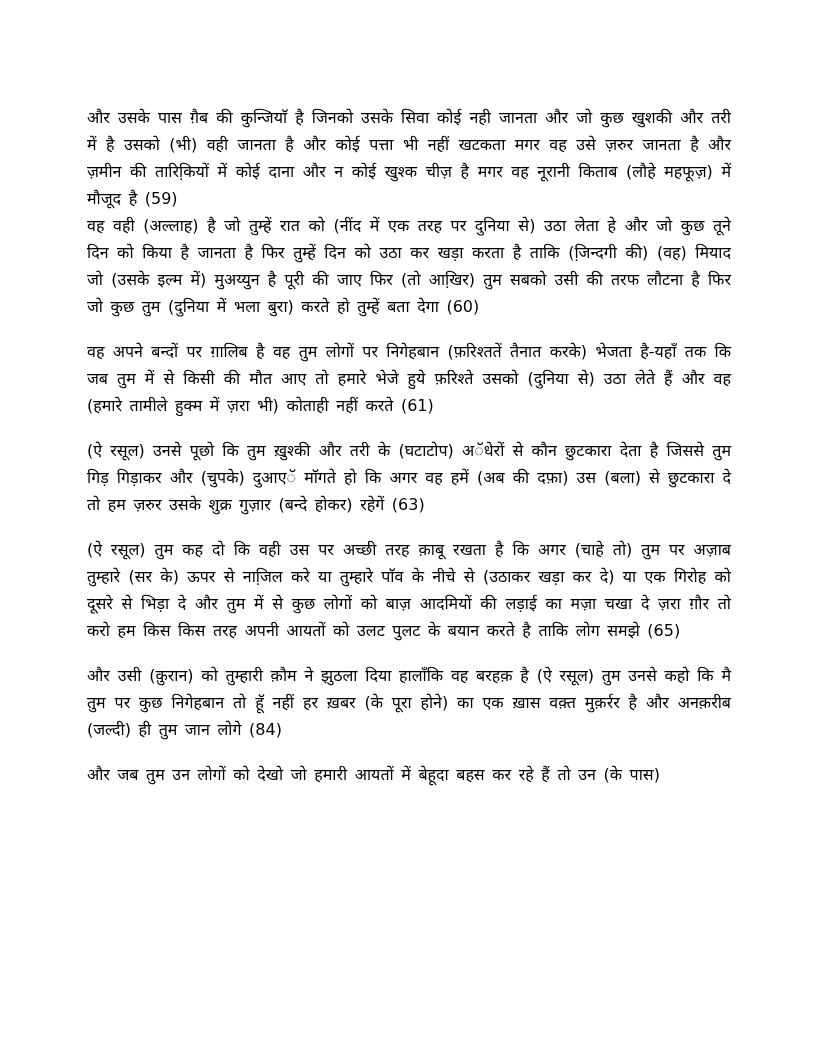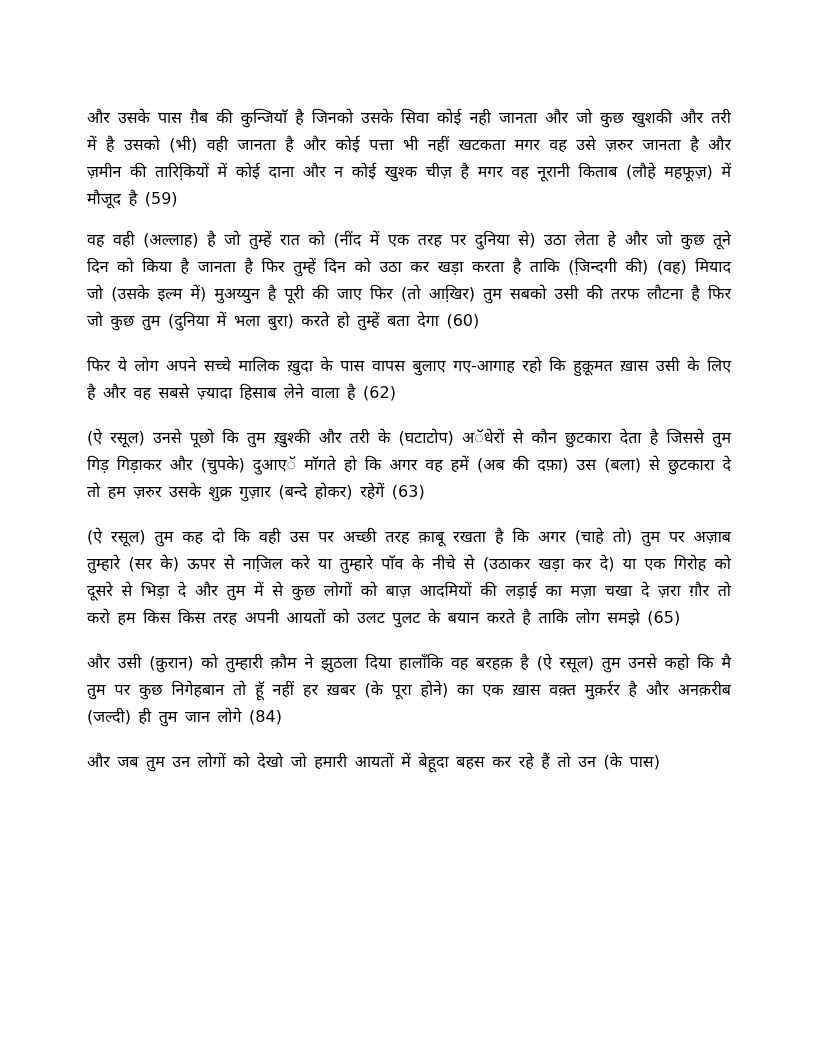--- a/index.html
+++ b/index.html
@@ -23,27 +23,27 @@
     font-size: 16px;
     line-height: 27px;
     text-align: justify;
     text-align-last: left;
     word-spacing: 2.5px;
   }
   .para {
     margin: 0 0 18px 0;
   }
   .para.joined {
-    margin-bottom: 14px;
+    margin-bottom: 0;
   }
 </style>
 </head>
 <body>
 
 <div class="page-text">
   <p class="para joined">और उसके पास ग़ैब की कुन्जियाॅ है जिनको उसके सिवा कोई नही जानता और जो कुछ खुशकी और तरी में है उसको (भी) वही जानता है और कोई पत्ता भी नहीं खटकता मगर वह उसे ज़रुर जानता है और ज़मीन की तारिकि़यों में कोई दाना और न कोई खुश्क चीज़ है मगर वह नूरानी किताब (लौहे महफूज़) में मौजूद है (59)</p>
   <p class="para">वह वही (अल्लाह) है जो तुम्हें रात को (नींद में एक तरह पर दुनिया से) उठा लेता हे और जो कुछ तूने दिन को किया है जानता है फिर तुम्हें दिन को उठा कर खड़ा करता है ताकि (जि़न्दगी की) (वह) मियाद जो (उसके इल्म में) मुअय्युन है पूरी की जाए फिर (तो आखि़र) तुम सबको उसी की तरफ लौटना है फिर जो कुछ तुम (दुनिया में भला बुरा) करते हो तुम्हें बता देगा (60)</p>
-  <p class="para">फिर ये लोग अपने सच्चे मालिक ख़ुदा के पास वापस बुलाए गए-आगाह रहो कि हुक़ूमत ख़ास उसी के लिए है और वह सबसे ज़्यादा हिसाब लेने वाला है (62)</p>
+  <p class="para">वह अपने बन्दों पर ग़ालिब है वह तुम लोगों पर निगेहबान (फ़रिश्ततें तैनात करके) भेजता है-यहाँ तक कि जब तुम में से किसी की मौत आए तो हमारे भेजे हुये फ़रिश्ते उसको (दुनिया से) उठा लेते हैं और वह (हमारे तामीले हुक्म में ज़रा भी) कोताही नहीं करते (61)</p>
   <p class="para">(ऐ रसूल) उनसे पूछो कि तुम ख़ुश्की और तरी के (घटाटोप) अॅधेरों से कौन छुटकारा देता है जिससे तुम गिड़ गिड़ाकर और (चुपके) दुआएॅ माॅगते हो कि अगर वह हमें (अब की दफ़ा) उस (बला) से छुटकारा दे तो हम ज़रुर उसके शुक्र गुज़ार (बन्दे होकर) रहेगें (63)</p>
   <p class="para">(ऐ रसूल) तुम कह दो कि वही उस पर अच्छी तरह क़ाबू रखता है कि अगर (चाहे तो) तुम पर अज़ाब तुम्हारे (सर के) ऊपर से नाजि़ल करे या तुम्हारे पाॅव के नीचे से (उठाकर खड़ा कर दे) या एक गिरोह को दूसरे से भिड़ा दे और तुम में से कुछ लोगों को बाज़ आदमियों की लड़ाई का मज़ा चखा दे ज़रा ग़ौर तो करो हम किस किस तरह अपनी आयतों को उलट पुलट के बयान करते है ताकि लोग समझे (65)</p>
   <p class="para">और उसी (कु़रान) को तुम्हारी क़ौम ने झुठला दिया हालाँकि वह बरहक़ है (ऐ रसूल) तुम उनसे कहो कि मै तुम पर कुछ निगेहबान तो हूॅ नहीं हर ख़बर (के पूरा होने) का एक ख़ास वक़्त मुक़र्रर है और अनक़रीब (जल्दी) ही तुम जान लोगे (84)</p>
   <p class="para">और जब तुम उन लोगों को देखो जो हमारी आयतों में बेहूदा बहस कर रहे हैं तो उन (के पास)</p>
 </div>
 
 </body></html>

